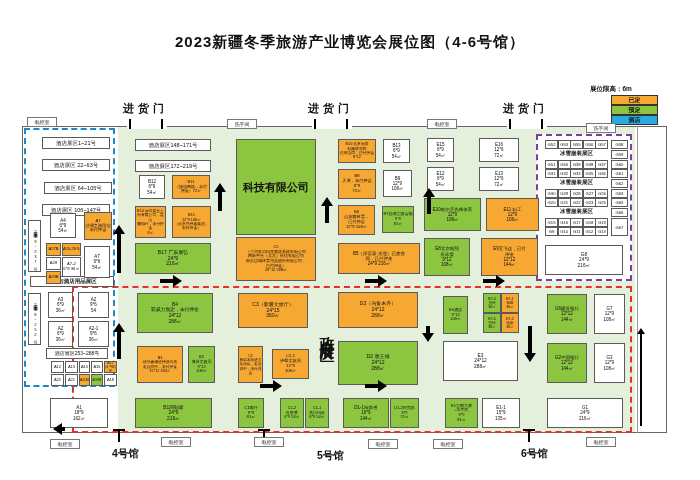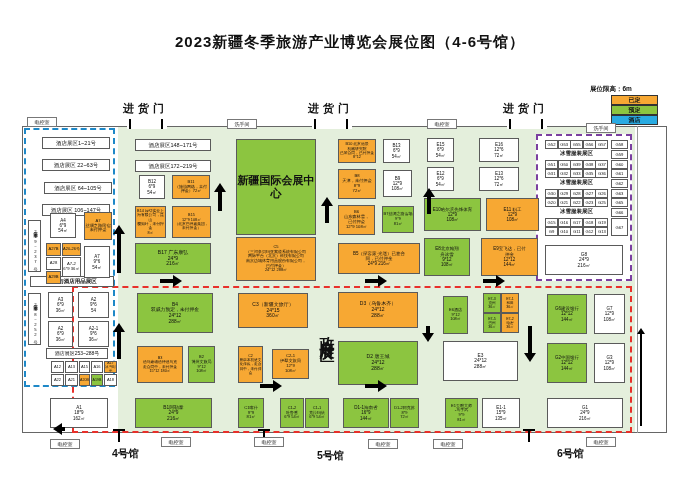--- a/index.html
+++ b/index.html
@@ -186,21 +186,21 @@
         <div>12*9 108㎡</div>
         <div>（北京巴特嘉集团，</div>
         <div>未付押金）</div>
       </div>
       <div class="booth reserved" style="left: 135px; top: 243px; width: 76px; height: 31px; font-size: 5px;">
         <div>B17 广东康弘</div>
         <div>24*9</div>
         <div>216㎡</div>
       </div>
       <div class="booth reserved bold" style="left: 236px; top: 139px; width: 80px; height: 96px; font-size: 11px;">
-        <div>新疆国际会展中心</div>
+        <div>科技有限公司</div>
       </div>
       <div class="booth booked" style="left: 236px; top: 237px; width: 80px; height: 44px; font-size: 4px;">
         <div>C5</div>
         <div>（三河多贝玛亚索道系统有限公司</div>
         <div>网际平台（北京）科技有限公司</div>
         <div>南京边城体育用品股份有限公司，</div>
         <div>已付押金）</div>
         <div>24*12 288㎡</div>
       </div>
       <div class="booth booked" style="left: 338px; top: 139px; width: 38px; height: 24px; font-size: 3.8px;">
@@ -565,14 +565,14 @@
     <div class="wall-room" style="left: 427px; top: 119px;">电控室</div>
     <div class="wall-room" style="left: 586px; top: 123px;">洗手间</div>
     <div class="wall-room" style="left: 50px; top: 439px;">电控室</div>
     <div class="wall-room" style="left: 161px; top: 437px;">电控室</div>
     <div class="wall-room" style="left: 254px; top: 437px;">电控室</div>
     <div class="wall-room" style="left: 368px; top: 439px;">电控室</div>
     <div class="wall-room" style="left: 433px; top: 439px;">电控室</div>
     <div class="wall-room" style="left: 586px; top: 437px;">电控室</div>
     <div class="hall-label" style="left: 112px; top: 447px;">4号馆</div>
     <div class="hall-label" style="left: 317px; top: 449px;">5号馆</div>
-    <div class="hall-label" style="left: 521px; top: 447px; margin-left: 36px;">6号馆</div>
+    <div class="hall-label" style="left: 521px; top: 447px;">6号馆</div>
   </div>
 
 </body></html>

